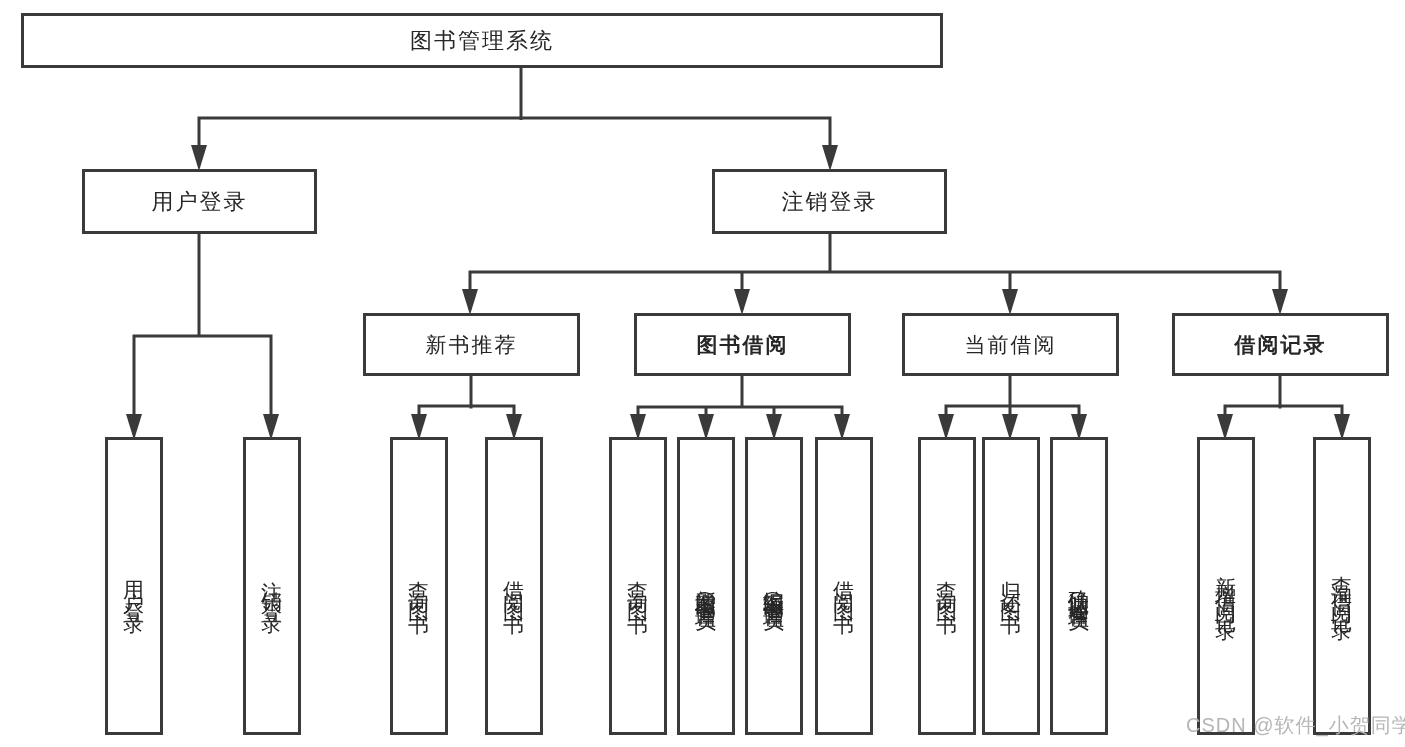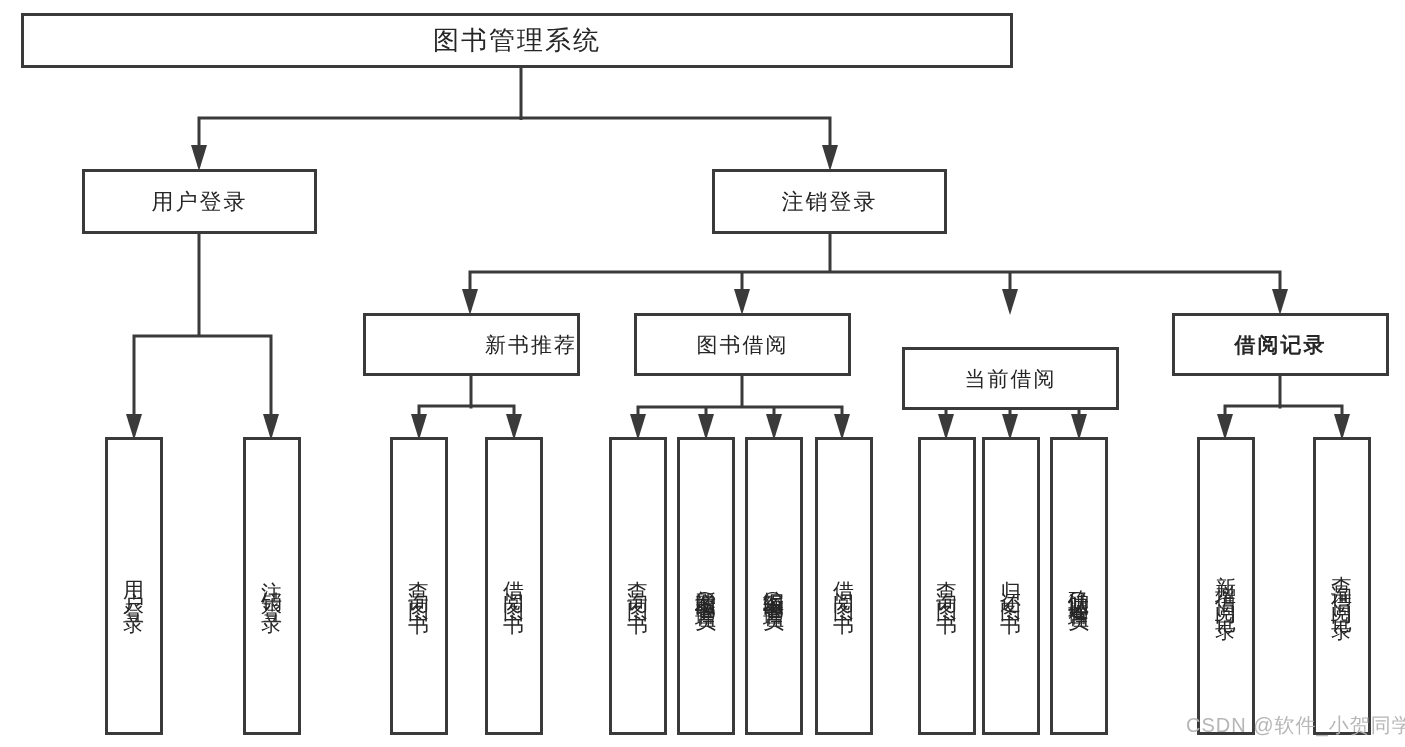--- a/index.html
+++ b/index.html
@@ -16,28 +16,28 @@
     box-sizing:border-box;
     background:#ffffff;
     border:3px solid #3a3a3a;
     display:flex;
     align-items:center;
     justify-content:center;
     color:#262626;
     letter-spacing:2px;
     z-index:2;
   }
-  .box-root{left:21px;top:13px;width:992px;height:55px;font-size:26px;}
+  .box-root{left:21px;top:13px;width:922px;height:55px;font-size:22px;}
   .box-l2{top:169px;width:235px;height:65px;font-size:22px;}
   .box-user-login{left:82px;}
   .box-book-mgmt{left:712px;}
   .box-l3{top:313px;width:217px;height:63px;font-size:21px;}
-  .box-new-rec{left:363px;justify-content:flex-end;}
-  .box-borrowing{left:634px;}
-  .box-current{left:902px;margin-top:34px;}
+  .box-new-rec{left:363px;}
+  .box-borrowing{left:634px;font-weight:bold;}
+  .box-current{left:902px;}
   .box-records{left:1172px;font-weight:bold;}
   .leaf{
     top:437px;width:58px;height:298px;
     font-size:21px;
   }
   .leaf .vtext{
     writing-mode:vertical-rl;
     text-orientation:mixed;
     letter-spacing:11px;
     line-height:1;

